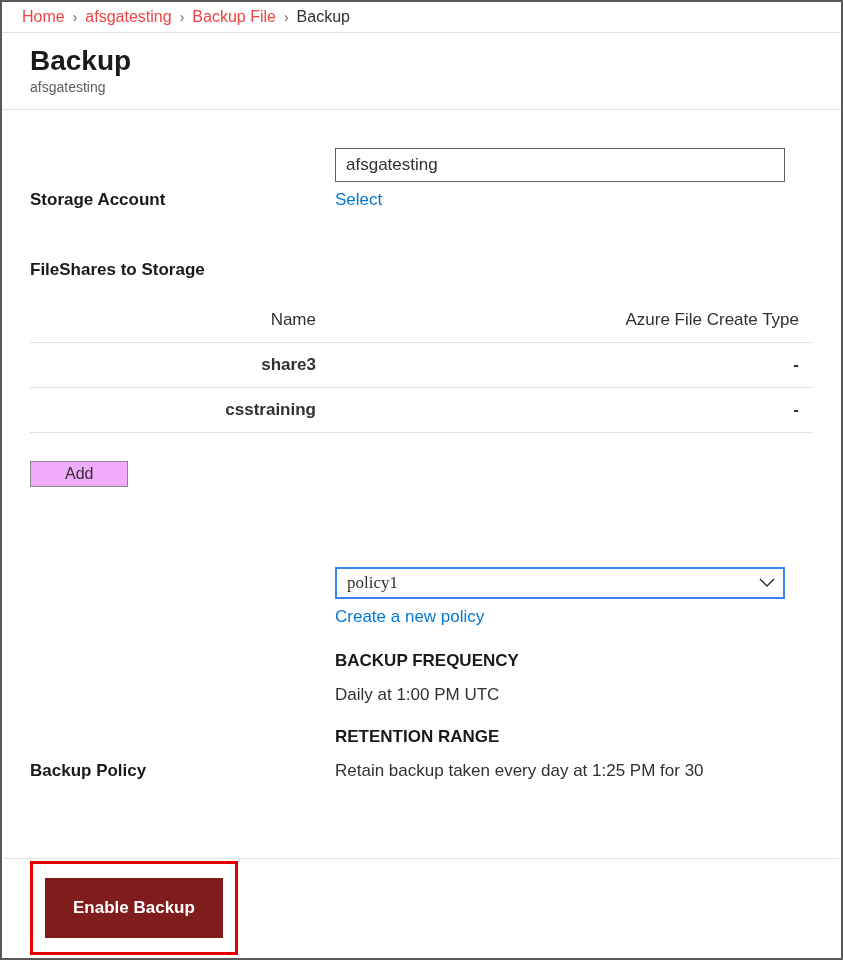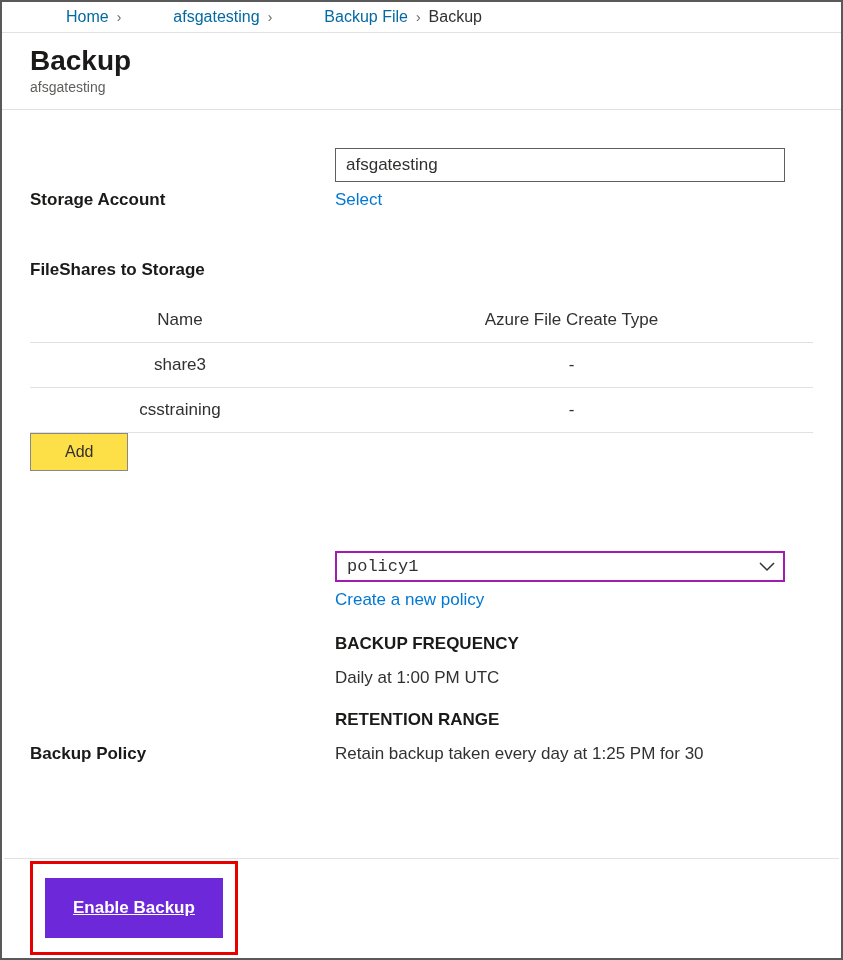--- a/index.html
+++ b/index.html
@@ -14,21 +14,21 @@
       color: #323130;
     }
     .breadcrumb {
       padding: 6px 20px;
       border-bottom: 1px solid #e1e1e1;
       font-size: 16px;
       display: flex;
       align-items: center;
       gap: 8px;
     }
-    .breadcrumb a { color: #0369a1; text-decoration: none; margin-left: 44px; }
+    .breadcrumb a { color: #ef4444; text-decoration: none; }
     .breadcrumb .sep { color: #666; font-size: 14px; }
     .breadcrumb .current { color: #323130; }
     .header {
       padding: 12px 28px 14px 28px;
       border-bottom: 1px solid #e1e1e1;
     }
     .header h1 { font-size: 28px; font-weight: 600; color: #1b1a19; }
     .header .sub { font-size: 14px; color: #605e5c; margin-top: 2px; }
     .content {
       padding: 38px 28px 0 28px;
@@ -69,50 +69,51 @@
       font-size: 17px;
       font-weight: 600;
       color: #1b1a19;
       margin-bottom: 18px;
     }
     .table {
       width: 100%;
       border-collapse: collapse;
     }
     .table th, .table td {
-      text-align: center;
+      text-align: right;
       padding: 12px 14px;
       font-size: 17px;
       border-bottom: 1px solid #e1e1e1;
     }
     .table th { font-weight: 400; color: #323130; border-top: none; }
-    .table td { font-weight: 400; color: #323130; }
+    .table td { font-weight: 700; color: #323130; }
     .fileshares-block { margin-bottom: 80px; }
     .add-btn {
-      padding: 9px 34px;
+      margin-top: 28px;
+      padding: 3px 34px;
       font-size: 16px;
-      background: #fde047;
+      background: #f0abfc;
       border: 1px solid #8a8886;
       color: #323130;
       cursor: pointer;
       font-family: inherit;
     }
     .select-wrap {
       position: relative;
       width: 100%;
       max-width: 450px;
     }
     .select-input {
       width: 100%;
       padding: 4px 32px 4px 10px;
       font-size: 17px;
-      border: 2px solid #a21caf;
+      border: 2px solid #3b82f6;
       background: #fff;
       color: #323130;
-      font-family: Liberation Mono, monospace;
+      font-family: Liberation Serif, serif;
       appearance: none;
     }
     .select-wrap .chev {
       position: absolute;
       right: 10px;
       top: 50%;
       transform: translateY(-50%);
       pointer-events: none;
       font-size: 16px;
       color: #323130;
@@ -149,29 +150,28 @@
       background: #fff;
       display: flex;
       align-items: center;
       padding-left: 26px;
     }
     .highlight-box {
       border: 3px solid #e60000;
       padding: 14px 12px;
     }
     .primary-btn {
-      background: #6d28d9;
+      background: #7f1d1d;
       color: #fff;
       border: none;
       padding: 20px 28px;
       font-size: 17px;
       font-weight: 600;
       cursor: pointer;
       font-family: inherit;
-      text-decoration: underline;
     }
     .col-name { width: 300px; }
   </style>
 </head>
 <body>
 
 <div class="breadcrumb">
   <a>Home</a>
   <span class="sep">›</span>
   <a>afsgatesting</a>

